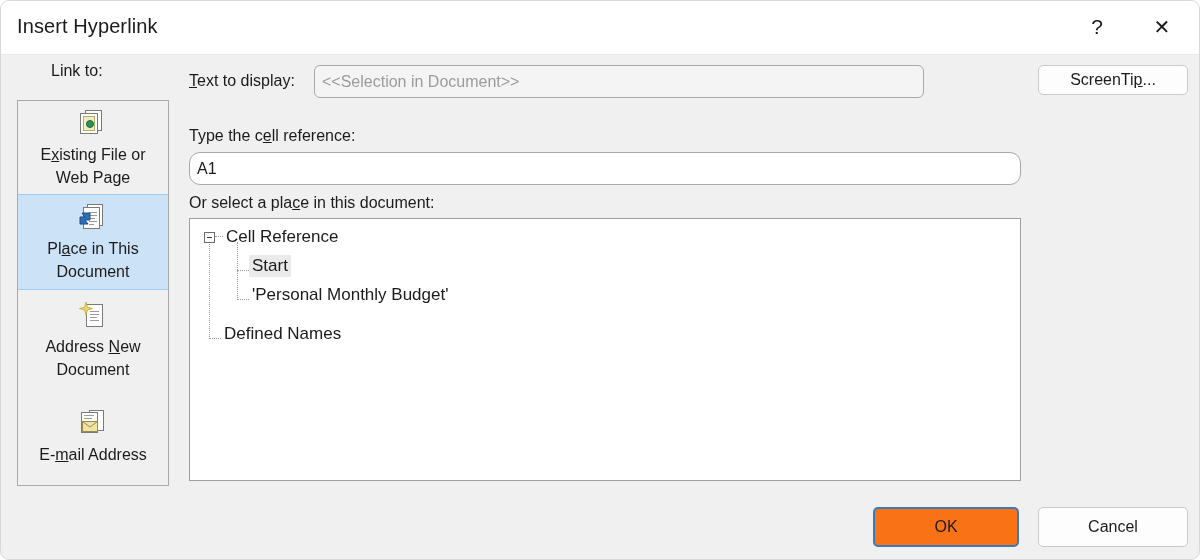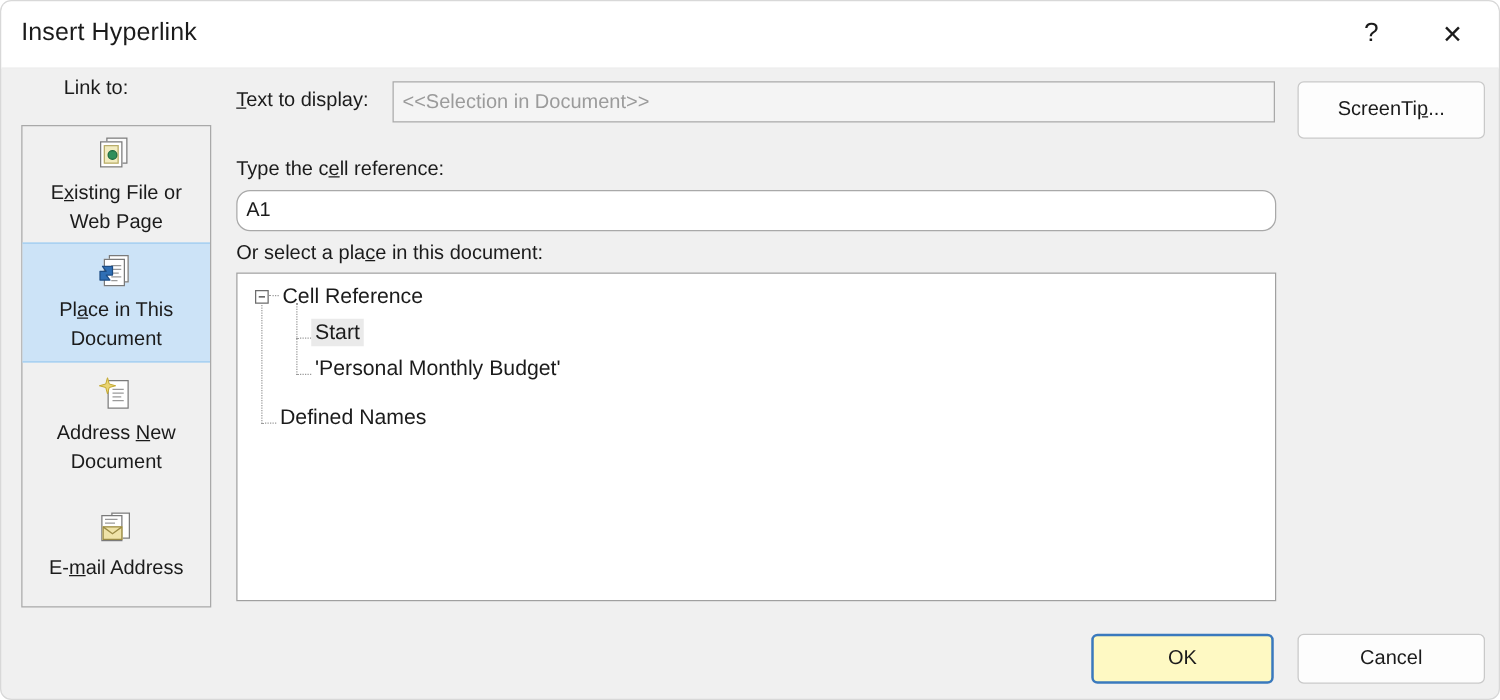--- a/index.html
+++ b/index.html
@@ -160,21 +160,21 @@
     font-family: "Liberation Sans", sans-serif;
     font-size: 16px;
     color: #1b1b1b;
     cursor: default;
     display: flex;
     align-items: center;
     justify-content: center;
   }
   .btn.default {
     border: 2px solid #3a79bd;
-    background: #fef9c3;
+    background: #f97316;
     align-items: center;
   }
 
   
   .treebox {
     position: absolute;
     left: 188px;
     top: 217px;
     width: 832px;
     height: 263px;
@@ -300,23 +300,23 @@
           <path d="M0.5 0.5 L8 6 L15.5 0.5" fill="none" stroke="#9b8b45" stroke-width="1"></path>
         </svg>
       </div>
       <div class="rail-label"><span>E-</span><span class="mn">m</span><span>ail Address</span></div>
     </div>
 
   </div>
 
   <div class="lbl" style="left:188px; top:71px;"><span></span><span class="mn">T</span><span>ext to display:</span></div>
 
-  <input class="field muted" type="text" style="left: 313px; top: 64px; width: 706px; height: 33px;" disabled="" value="&lt;&lt;Selection in Document&gt;&gt;">
-
-  <button class="btn" style="left:1037px; top:64px; width:150px; height:46px;">
+  <input class="field muted" type="text" style="left: 313px; top: 64px; width: 610px; height: 33px; border-radius: 6px;" disabled="" value="&lt;&lt;Selection in Document&gt;&gt;">
+
+  <button class="btn" style="left:1037px; top:64px; width:150px; height:30px;">
     <span><span>ScreenTi</span><span class="mn">p</span><span>...</span></span>
   </button>
 
   <div class="lbl" style="left:188px; top:126px;"><span>Type the c</span><span class="mn">e</span><span>ll reference:</span></div>
 
   <input class="field" type="text" style="left: 188px; top: 151px; width: 832px; height: 33px; border-radius: 11px;" value="A1">
 
   <div class="lbl" style="left:188px; top:193px;"><span>Or select a pla</span><span class="mn">c</span><span>e in this document:</span></div>
 
   <div class="treebox">

